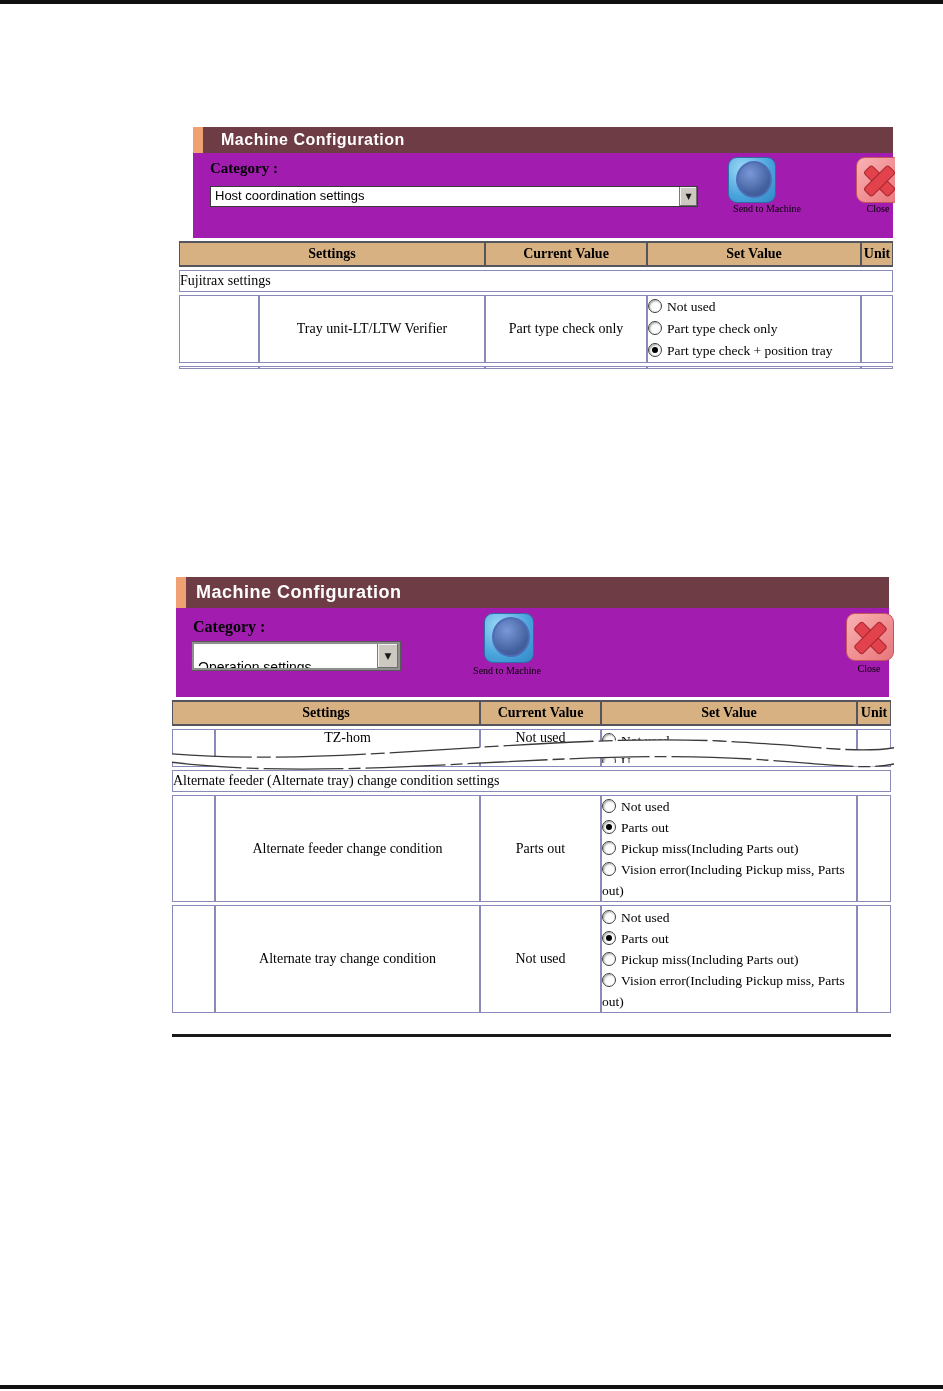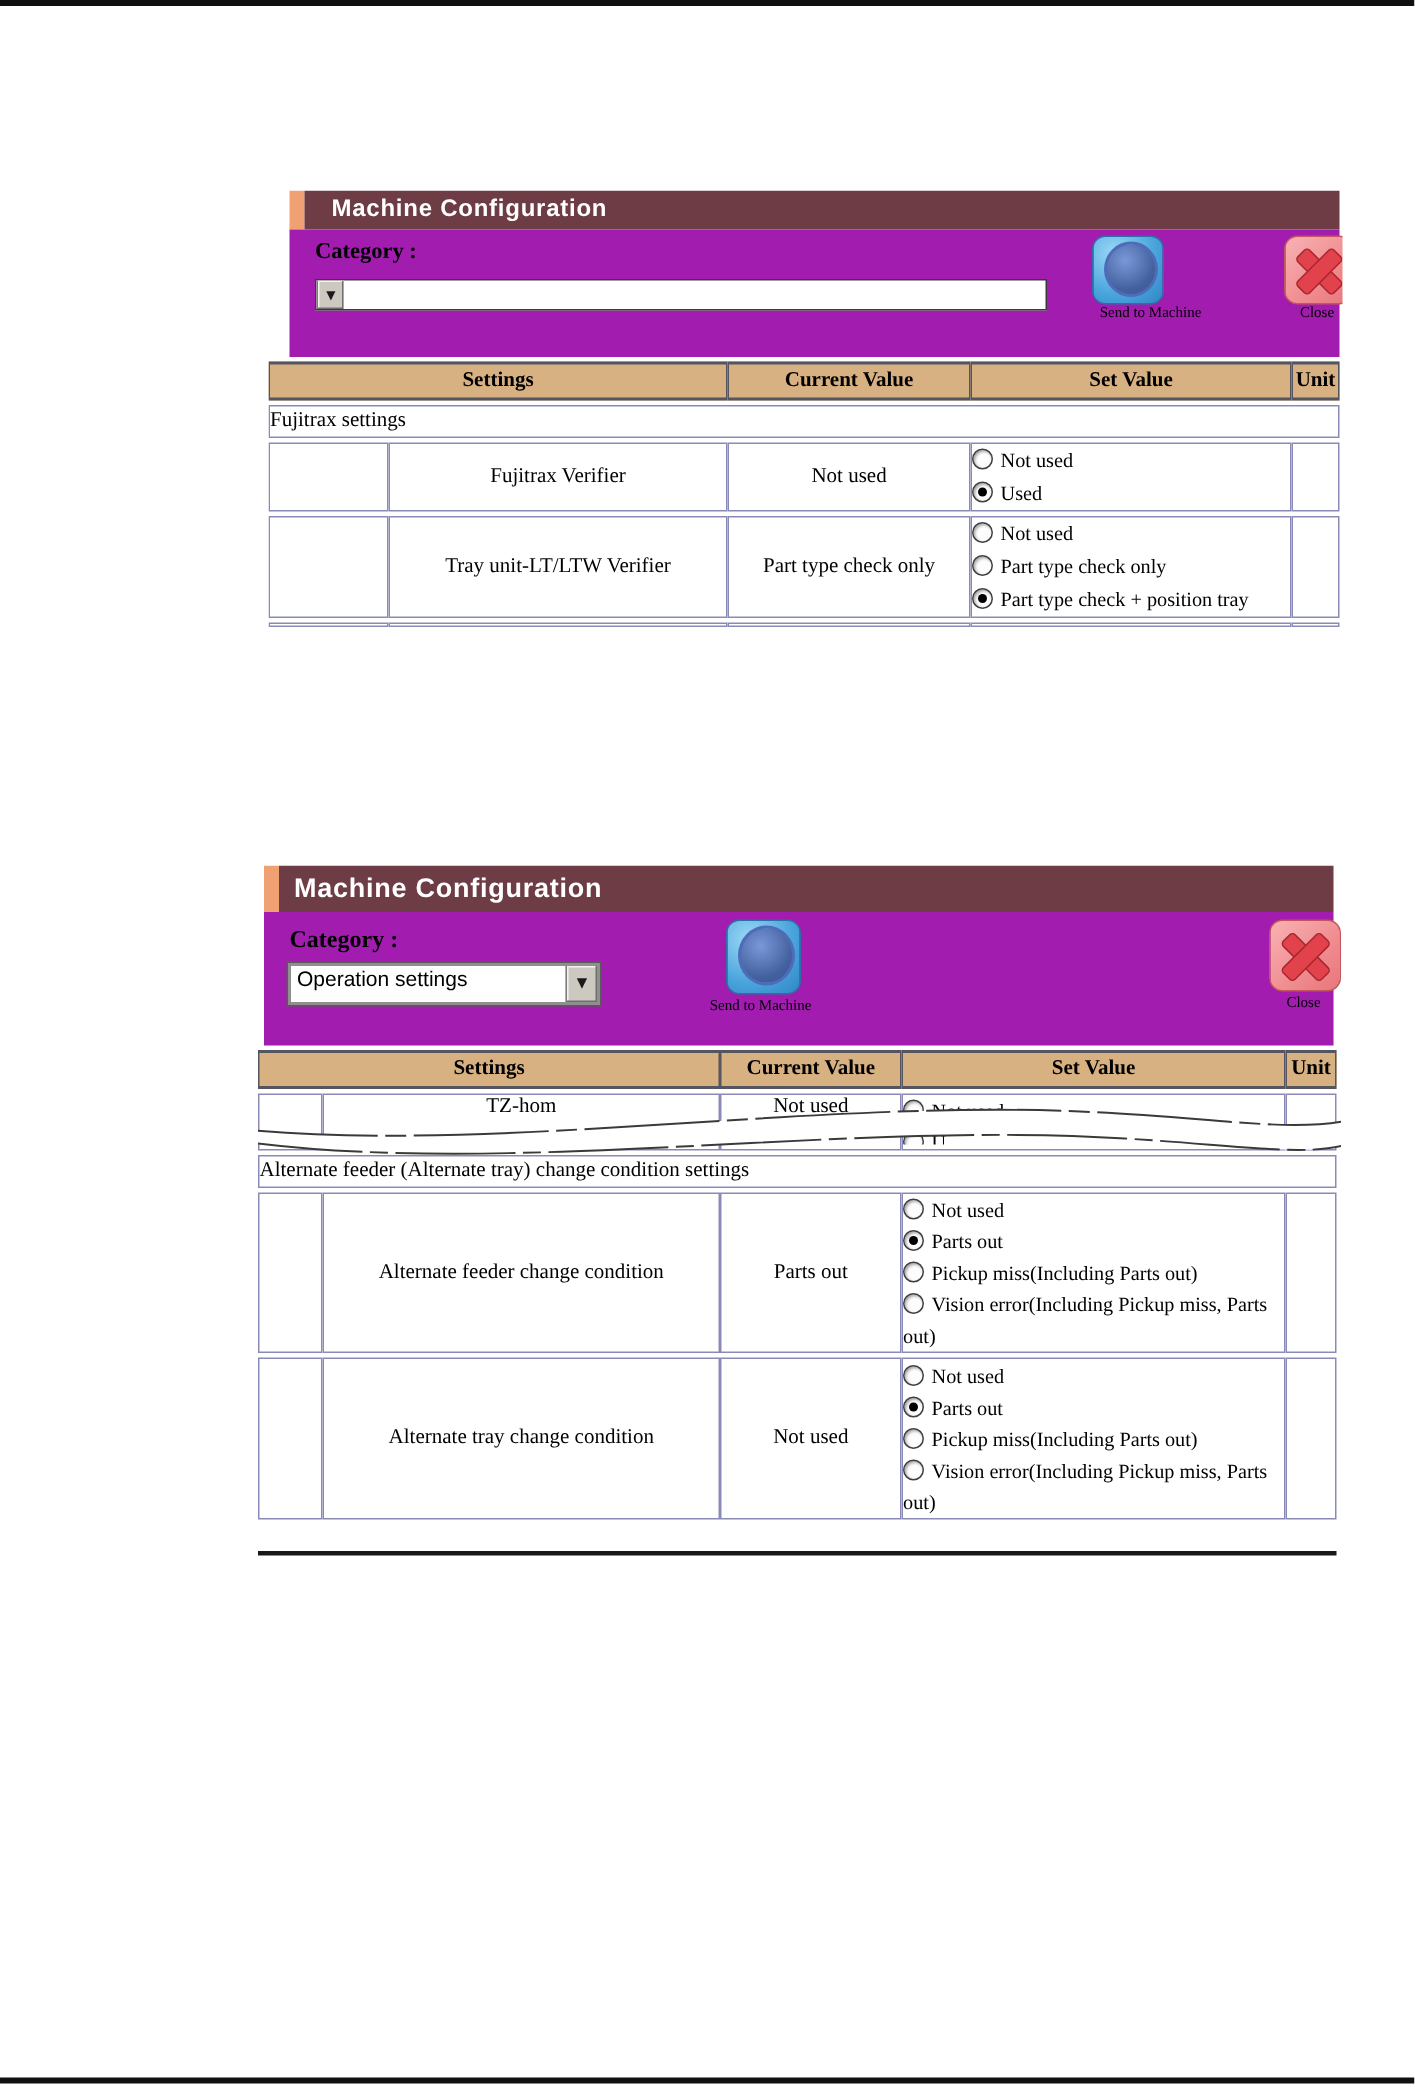--- a/index.html
+++ b/index.html
@@ -25,21 +25,21 @@
   #shot1 .panel{left:14px;top:26px;width:700px;height:85px;}
   #shot2 .panel{left:4px;top:31px;width:713px;height:89px;}
   .cat-label{position:absolute;font-weight:bold;font-size:15px;}
   #shot1 .cat-label{left:17px;top:7px;}
   #shot2 .cat-label{left:17px;top:10px;font-size:16px;}
 
   .dropdown{position:absolute;background:#fff;border:1px solid #3a3a3a;display:flex;align-items:stretch;font-family:"Liberation Sans",sans-serif;}
   #shot1 .dropdown{left:17px;top:33px;width:486px;height:19px;}
   #shot2 .dropdown{left:16px;top:34px;width:204px;height:24px;border:2px solid #8f8f8f;outline:1px solid #5a5a5a;}
   .dd-text{flex:1;font-size:13px;padding:1px 0 0 4px;white-space:nowrap;overflow:hidden;}
-  #shot2 .dd-text{font-size:14px;padding-top:0;border-radius:12px;}
+  #shot2 .dd-text{font-size:14px;padding-top:15px;border-radius:12px;}
   .dd-arrow{width:17px;background:#cdc9c1;border-left:1px solid #7a7a7a;box-shadow:inset -1px -1px 0 #6e6e6e, inset 1px 1px 0 #f4f2ee;display:flex;align-items:center;justify-content:center;font-size:8px;color:#1a1a1a;font-family:"DejaVu Sans",sans-serif;}
   #shot2 .dd-arrow{width:20px;font-size:9px;}
 
   .iconbtn{position:absolute;cursor:pointer;}
   .send-icon{width:46px;height:44px;border-radius:9px;border:1px solid #2d6ea6;background:radial-gradient(circle at 30% 25%,#9bd9f6,#49a3dc 60%,#2f86c4);position:relative;}
   .send-icon .ball{position:absolute;left:7px;top:3px;width:32px;height:33px;border-radius:50%;background:radial-gradient(circle at 38% 32%,#7a97d8,#44619f 65%,#3a5490);border:2px solid #4e6cb8;}
   .close-icon{width:44px;height:44px;border-radius:9px;border:1px solid #c2565e;background:linear-gradient(135deg,#f9b2b4,#ee868a 70%,#e7777c);position:relative;}
   .close-icon .x1,.close-icon .x2{position:absolute;left:5px;top:17px;width:33px;height:10px;background:#e2424b;border:1px solid #a8262e;border-radius:3px;}
   .close-icon .x1{transform:rotate(45deg);}
   .close-icon .x2{transform:rotate(-45deg);}
@@ -89,20 +89,21 @@
 <section class="shot" id="shot1">
   <div class="titlebar">
     <div class="strip"></div>
     <div class="bar">
         <span>Machine Configuration</span>
       </div>
   </div>
   <div class="panel">
     <div class="cat-label">Category :</div>
     <div class="dropdown">
+      <span class="dd-text">Host coordination settings</span>
       <span class="dd-arrow">▼</span>
     </div>
     <div class="iconbtn send-btn">
       <div class="send-icon">
           <div class="ball"></div>
         </div>
     </div>
     <div class="btn-label send-label">Send to Machine</div>
     <div class="iconbtn close-btn">
       <div class="close-icon">
@@ -124,30 +125,20 @@
     <tbody>
         <tr class="rhead">
       <td colspan="2">Settings</td>
       <td>Current Value</td>
       <td>Set Value</td>
       <td>Unit</td>
     </tr>
     <tr class="rgroup">
       <td colspan="5" class="group-cell">Fujitrax settings</td>
     </tr>
-    <tr class="rdata1">
-      <td></td>
-      <td class="c-name">Fujitrax Verifier</td>
-      <td class="c-cur">Not used</td>
-      <td class="c-set">
-        <div class="opt"><span class="radio"></span><span>Not used</span></div>
-        <div class="opt"><span class="radio sel"></span><span>Used</span></div>
-      </td>
-      <td></td>
-    </tr>
     <tr class="rdata2">
       <td></td>
       <td class="c-name">Tray unit-LT/LTW Verifier</td>
       <td class="c-cur">Part type check only</td>
       <td class="c-set">
         <div class="opt"><span class="radio"></span><span>Not used</span></div>
         <div class="opt"><span class="radio"></span><span>Part type check only</span></div>
         <div class="opt"><span class="radio sel"></span><span>Part type check + position tray</span></div>
       </td>
       <td></td>

